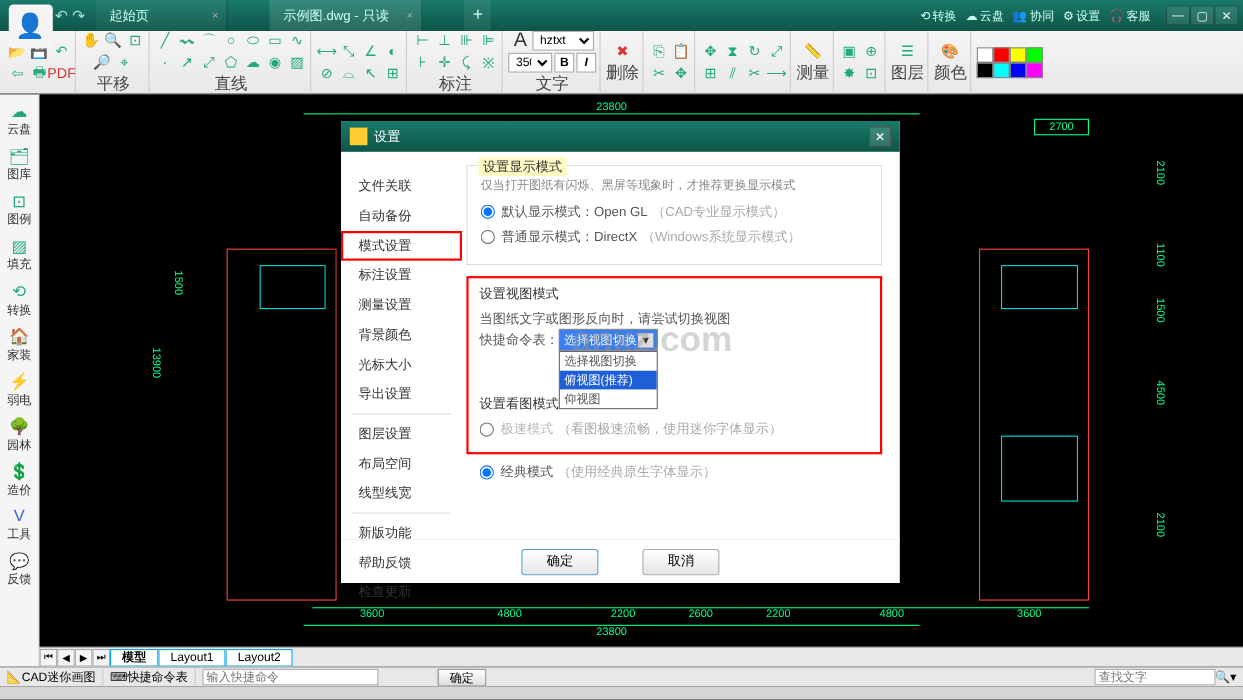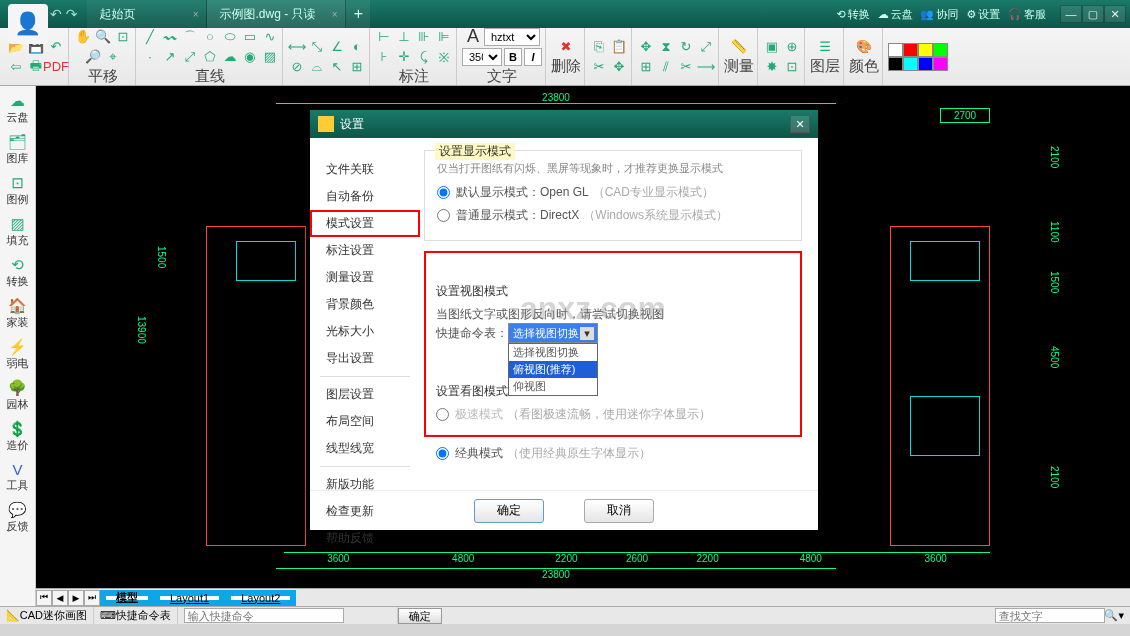--- a/index.html
+++ b/index.html
@@ -3,21 +3,21 @@
 <meta charset="utf-8">
 <style>
 * { box-sizing: border-box; margin: 0; padding: 0; font-family: "Microsoft YaHei", sans-serif; }
 body { width: 1130px; height: 636px; overflow: hidden; background: #000; }
 
 
 .titlebar { height: 28px; background: linear-gradient(#1a7a6a, #0d5548); display: flex; align-items: center; position: relative; }
 .titlebar .logo { width: 40px; height: 40px; margin: 2px 4px; background: #f5f5f5; border-radius: 4px; display: flex; align-items: center; justify-content: center; font-size: 22px; position: absolute; top: 2px; left: 4px; z-index: 10; }
 .titlebar .nav-arrows { margin-left: 50px; display: flex; gap: 4px; }
 .titlebar .nav-arrows span { color: #a5ddd0; font-size: 14px; cursor: pointer; }
-.tabs { display: flex; margin-left: 10px; height: 100%; }
+.tabs { display: flex; margin-left: 10px; height: 100%; gap: 38px; }
 .tab { padding: 0 30px 0 12px; color: #cfe; font-size: 12px; display: flex; align-items: center; min-width: 120px; position: relative; background: rgba(255,255,255,0.05); border-right: 1px solid rgba(0,0,0,0.3); }
 .tab.active { background: rgba(255,255,255,0.12); }
 .tab .close { position: absolute; right: 8px; color: #aaa; font-size: 10px; }
 .tab-add { width: 24px; display: flex; align-items: center; justify-content: center; color: #cfe; background: rgba(255,255,255,0.08); }
 .title-right { margin-left: auto; display: flex; align-items: center; gap: 8px; padding-right: 4px; color: #cfe; font-size: 11px; }
 .title-right .link { display: flex; align-items: center; gap: 2px; cursor: pointer; }
 .winbtns { display: flex; gap: 0; margin-left: 6px; }
 .winbtns div { width: 22px; height: 18px; background: rgba(255,255,255,0.1); border: 1px solid rgba(0,0,0,0.3); display: flex; align-items: center; justify-content: center; color: #eee; font-size: 11px; }
 
 
@@ -54,37 +54,37 @@
 .dlg-nav .nitem.highlighted { border: 2px solid #f00; padding: 3px 14px; }
 .dlg-nav .sep { border-top: 1px solid #ddd; margin: 4px 10px; }
 .dlg-content { flex: 1; padding: 12px 16px 12px 4px; font-size: 12px; color: #555; }
 .fieldset { border: 1px solid #ddd; padding: 10px 12px; margin-bottom: 10px; position: relative; }
 .fieldset .legend { position: absolute; top: -8px; left: 10px; background: #fef9c3; padding: 0 4px; font-size: 12px; color: #333; }
 .fieldset .hint { color: #888; font-size: 11px; margin-bottom: 8px; }
 .radio-row { display: flex; align-items: center; margin: 6px 0; font-size: 12px; }
 .radio-row input { margin-right: 6px; }
 .radio-row .sub { color: #aaa; margin-left: 4px; }
 .redbox { border: 2px solid #f00; padding: 6px 10px; margin-bottom: 8px; position: relative; }
-.redbox .legend2 { font-size: 12px; color: #333; margin-bottom: 6px; margin-top: 24px; }
+.redbox .legend2 { font-size: 12px; color: #333; margin-bottom: 6px; }
 .select-row { display: flex; align-items: center; font-size: 12px; }
 .select-row .combo2 { border: 1px solid #888; height: 20px; width: 90px; display: flex; align-items: center; padding: 0 4px; background: #3a7eef; color: #fff; font-size: 11px; position: relative; }
 .select-row .combo2::after { content: "▾"; position: absolute; right: 3px; color: #333; background: #ddd; width: 14px; text-align: center; }
 .dropdown-list { position: absolute; border: 1px solid #666; background: #fff; width: 90px; font-size: 11px; z-index: 20; }
 .dropdown-list div { padding: 1px 4px; }
 .dropdown-list div.sel { background: #1e5fd8; color: #fff; }
 .watermark { position: absolute; top: 290px; left: 520px; font-size: 32px; color: rgba(150,150,150,0.4); font-weight: bold; z-index: 5; pointer-events: none; }
 .dlg-footer { height: 40px; display: flex; align-items: center; justify-content: center; gap: 40px; border-top: 1px solid #eee; }
 .dlg-footer button { width: 70px; height: 24px; font-size: 12px; border: 1px solid #aaa; background: linear-gradient(#fff, #e5e5e5); border-radius: 3px; }
 .dlg-footer button.primary { border: 1px solid #5a9fd4; }
 
 
 .layout-tabs { position: absolute; left: 36px; bottom: 30px; right: 0; height: 18px; background: #e8e8e8; display: flex; align-items: center; font-size: 11px; border-top: 1px solid #aaa; }
 .layout-tabs .navbtns { display: flex; }
 .layout-tabs .navbtns div { width: 16px; height: 16px; border: 1px solid #aaa; background: #f5f5f5; display: flex; align-items: center; justify-content: center; font-size: 9px; }
-.layout-tabs .ltab { padding: 0 10px; border: 6px solid #0ea5e9; background: #fff; height: 16px; display: flex; align-items: center; text-decoration: underline; }
+.layout-tabs .ltab { padding: 0 10px; border: 1px solid #0ea5e9; background: #fff; height: 16px; display: flex; align-items: center; }
 .layout-tabs .ltab.active { background: #fff; font-weight: bold; }
 
 
 .statusbar { position: absolute; left: 0; right: 0; bottom: 12px; height: 18px; background: #e8e8e8; border-top: 1px solid #aaa; display: flex; align-items: center; font-size: 11px; }
 .statusbar .seg { padding: 0 6px; border-right: 1px solid #ccc; height: 100%; display: flex; align-items: center; }
 .statusbar input { border: 1px solid #aaa; height: 15px; font-size: 11px; padding: 0 3px; }
 .statusbar button { height: 16px; font-size: 11px; padding: 0 10px; border: 1px solid #999; background: linear-gradient(#fff,#ddd); }
 .statusbar .search { margin-left: auto; }
 .bottombar { position: absolute; left: 0; right: 0; bottom: 0; height: 12px; background: #d5d5d5; }
 </style>
@@ -380,22 +380,22 @@
       <div class="nitem">测量设置</div>
       <div class="nitem">背景颜色</div>
       <div class="nitem">光标大小</div>
       <div class="nitem">导出设置</div>
       <div class="sep"></div>
       <div class="nitem">图层设置</div>
       <div class="nitem">布局空间</div>
       <div class="nitem">线型线宽</div>
       <div class="sep"></div>
       <div class="nitem">新版功能</div>
+      <div class="nitem">帮助反馈</div>
       <div class="nitem">检查更新</div>
-      <div class="nitem">帮助反馈</div>
     </div>
     <div class="dlg-content">
       <div class="fieldset">
         <div class="legend">设置显示模式</div>
         <div class="hint">仅当打开图纸有闪烁、黑屏等现象时，才推荐更换显示模式</div>
         <label class="radio-row">
           <input type="radio" name="disp" checked="" style="">
           <span>默认显示模式：Open GL</span>
             <span class="sub">（CAD专业显示模式）</span>
         </label>

